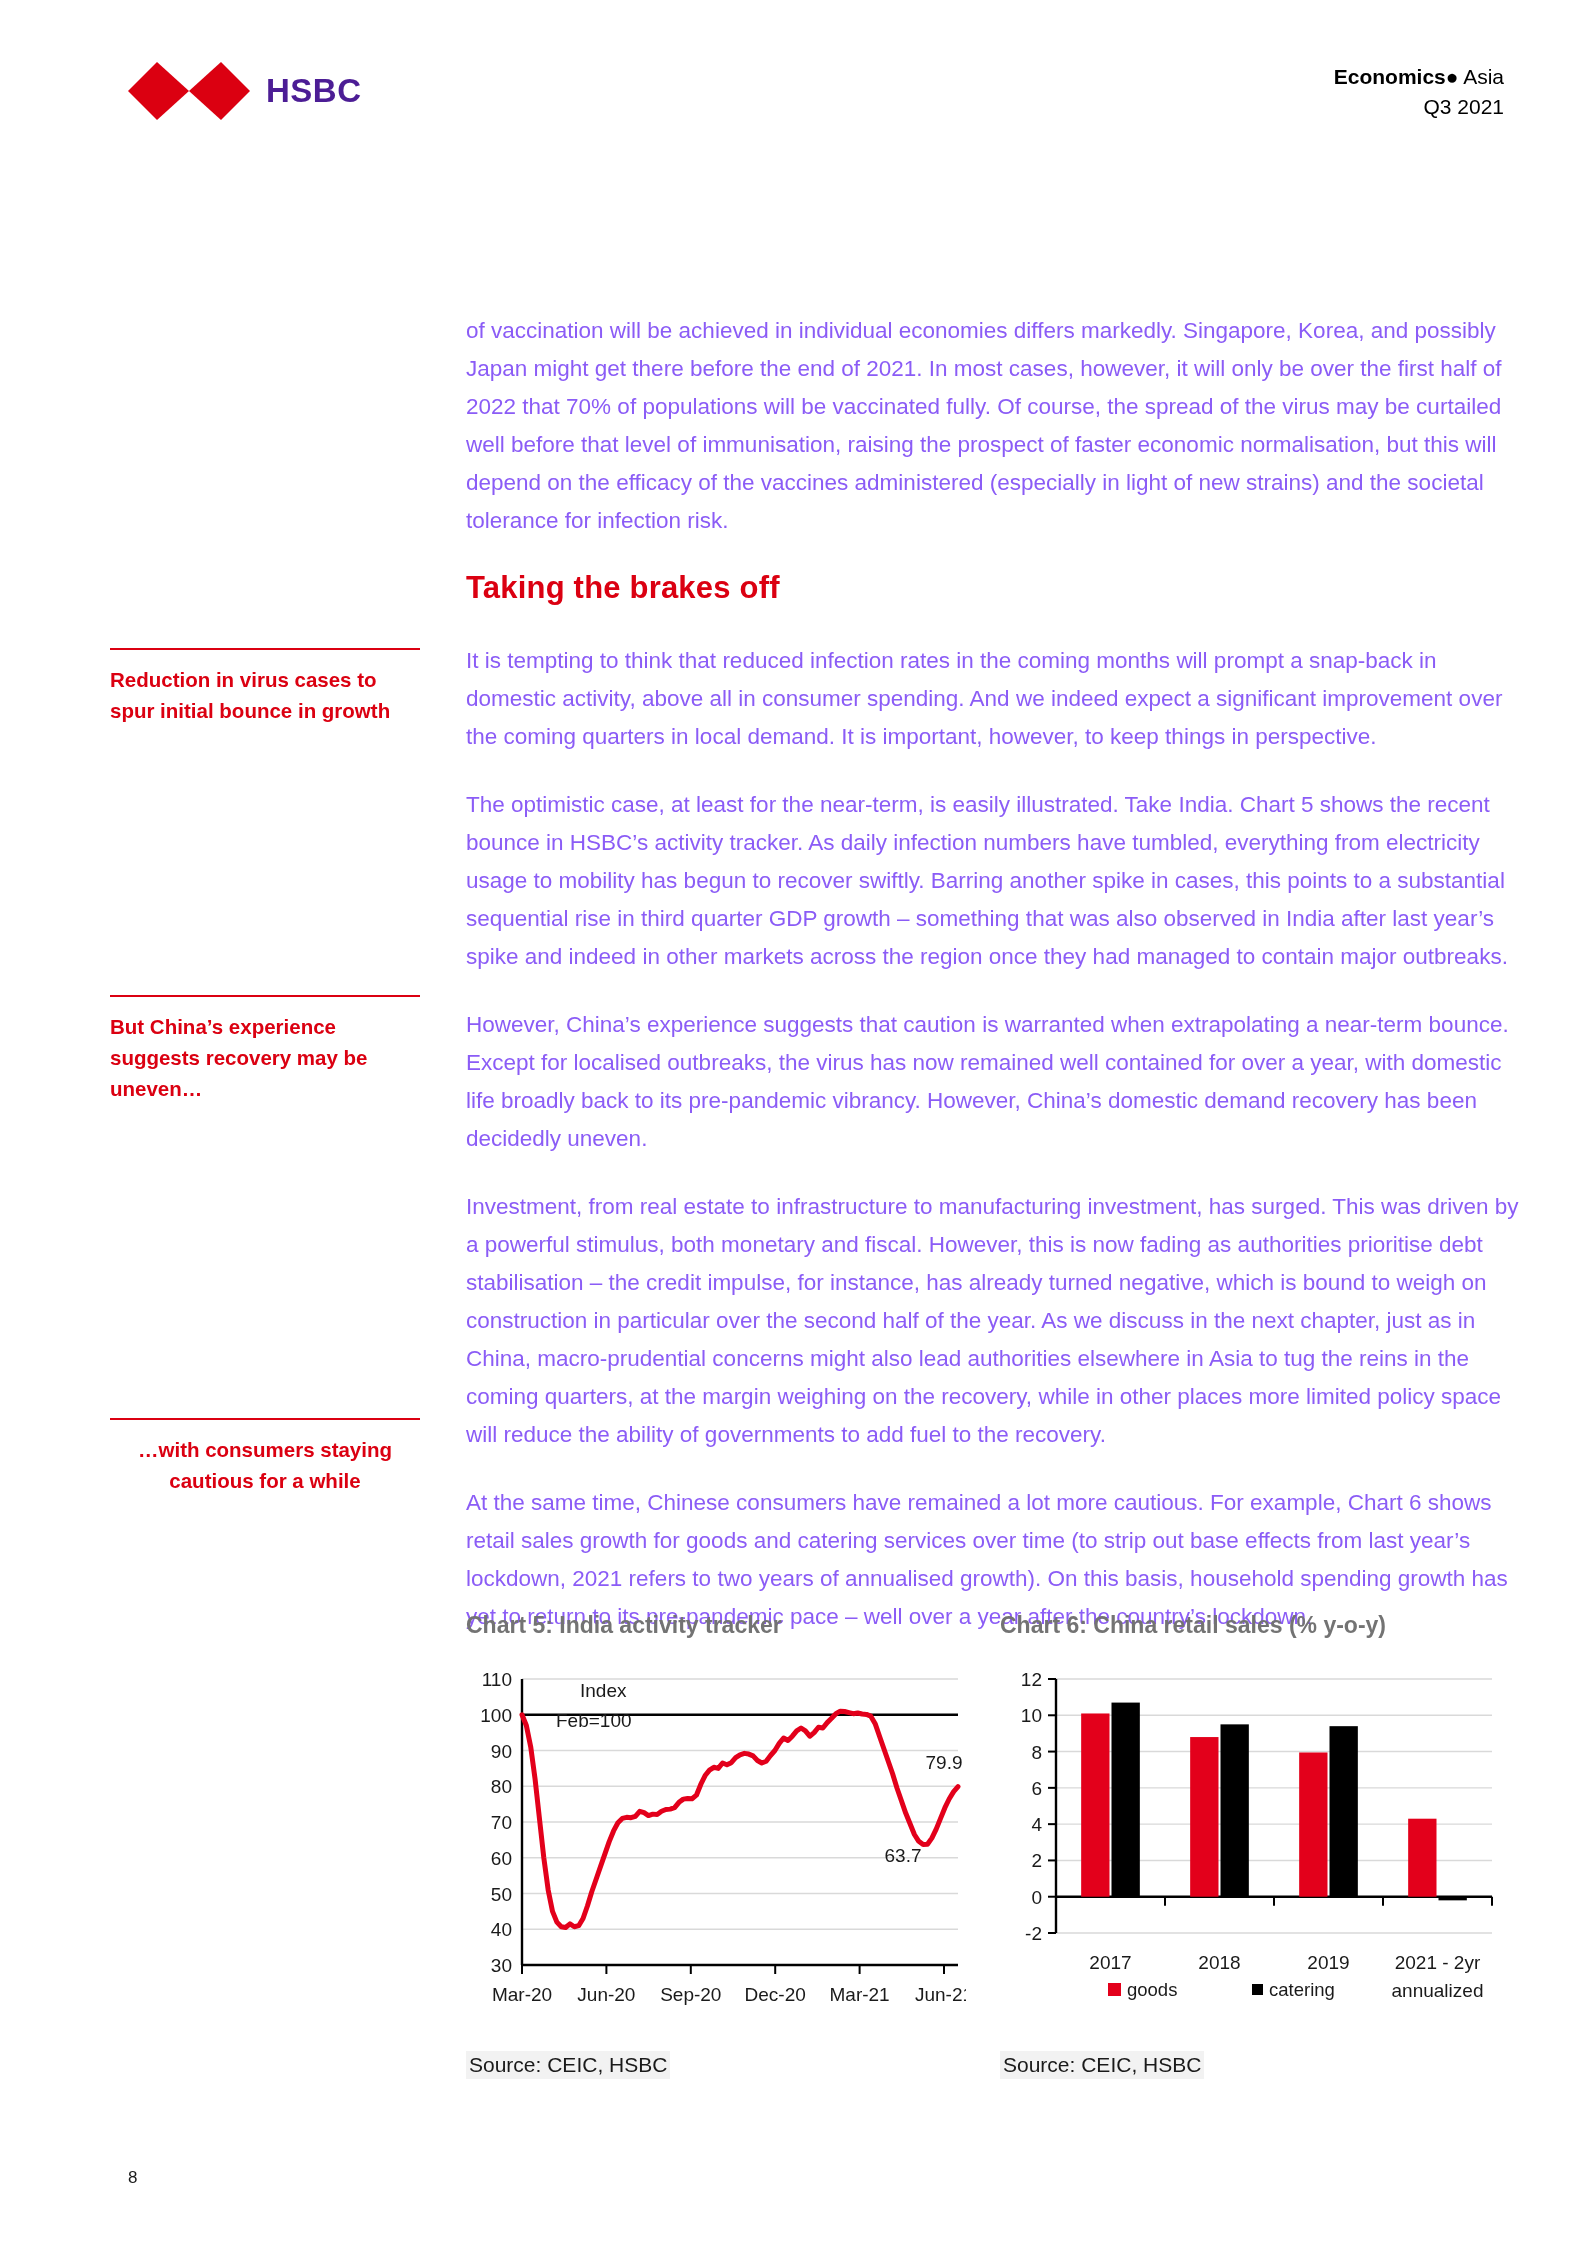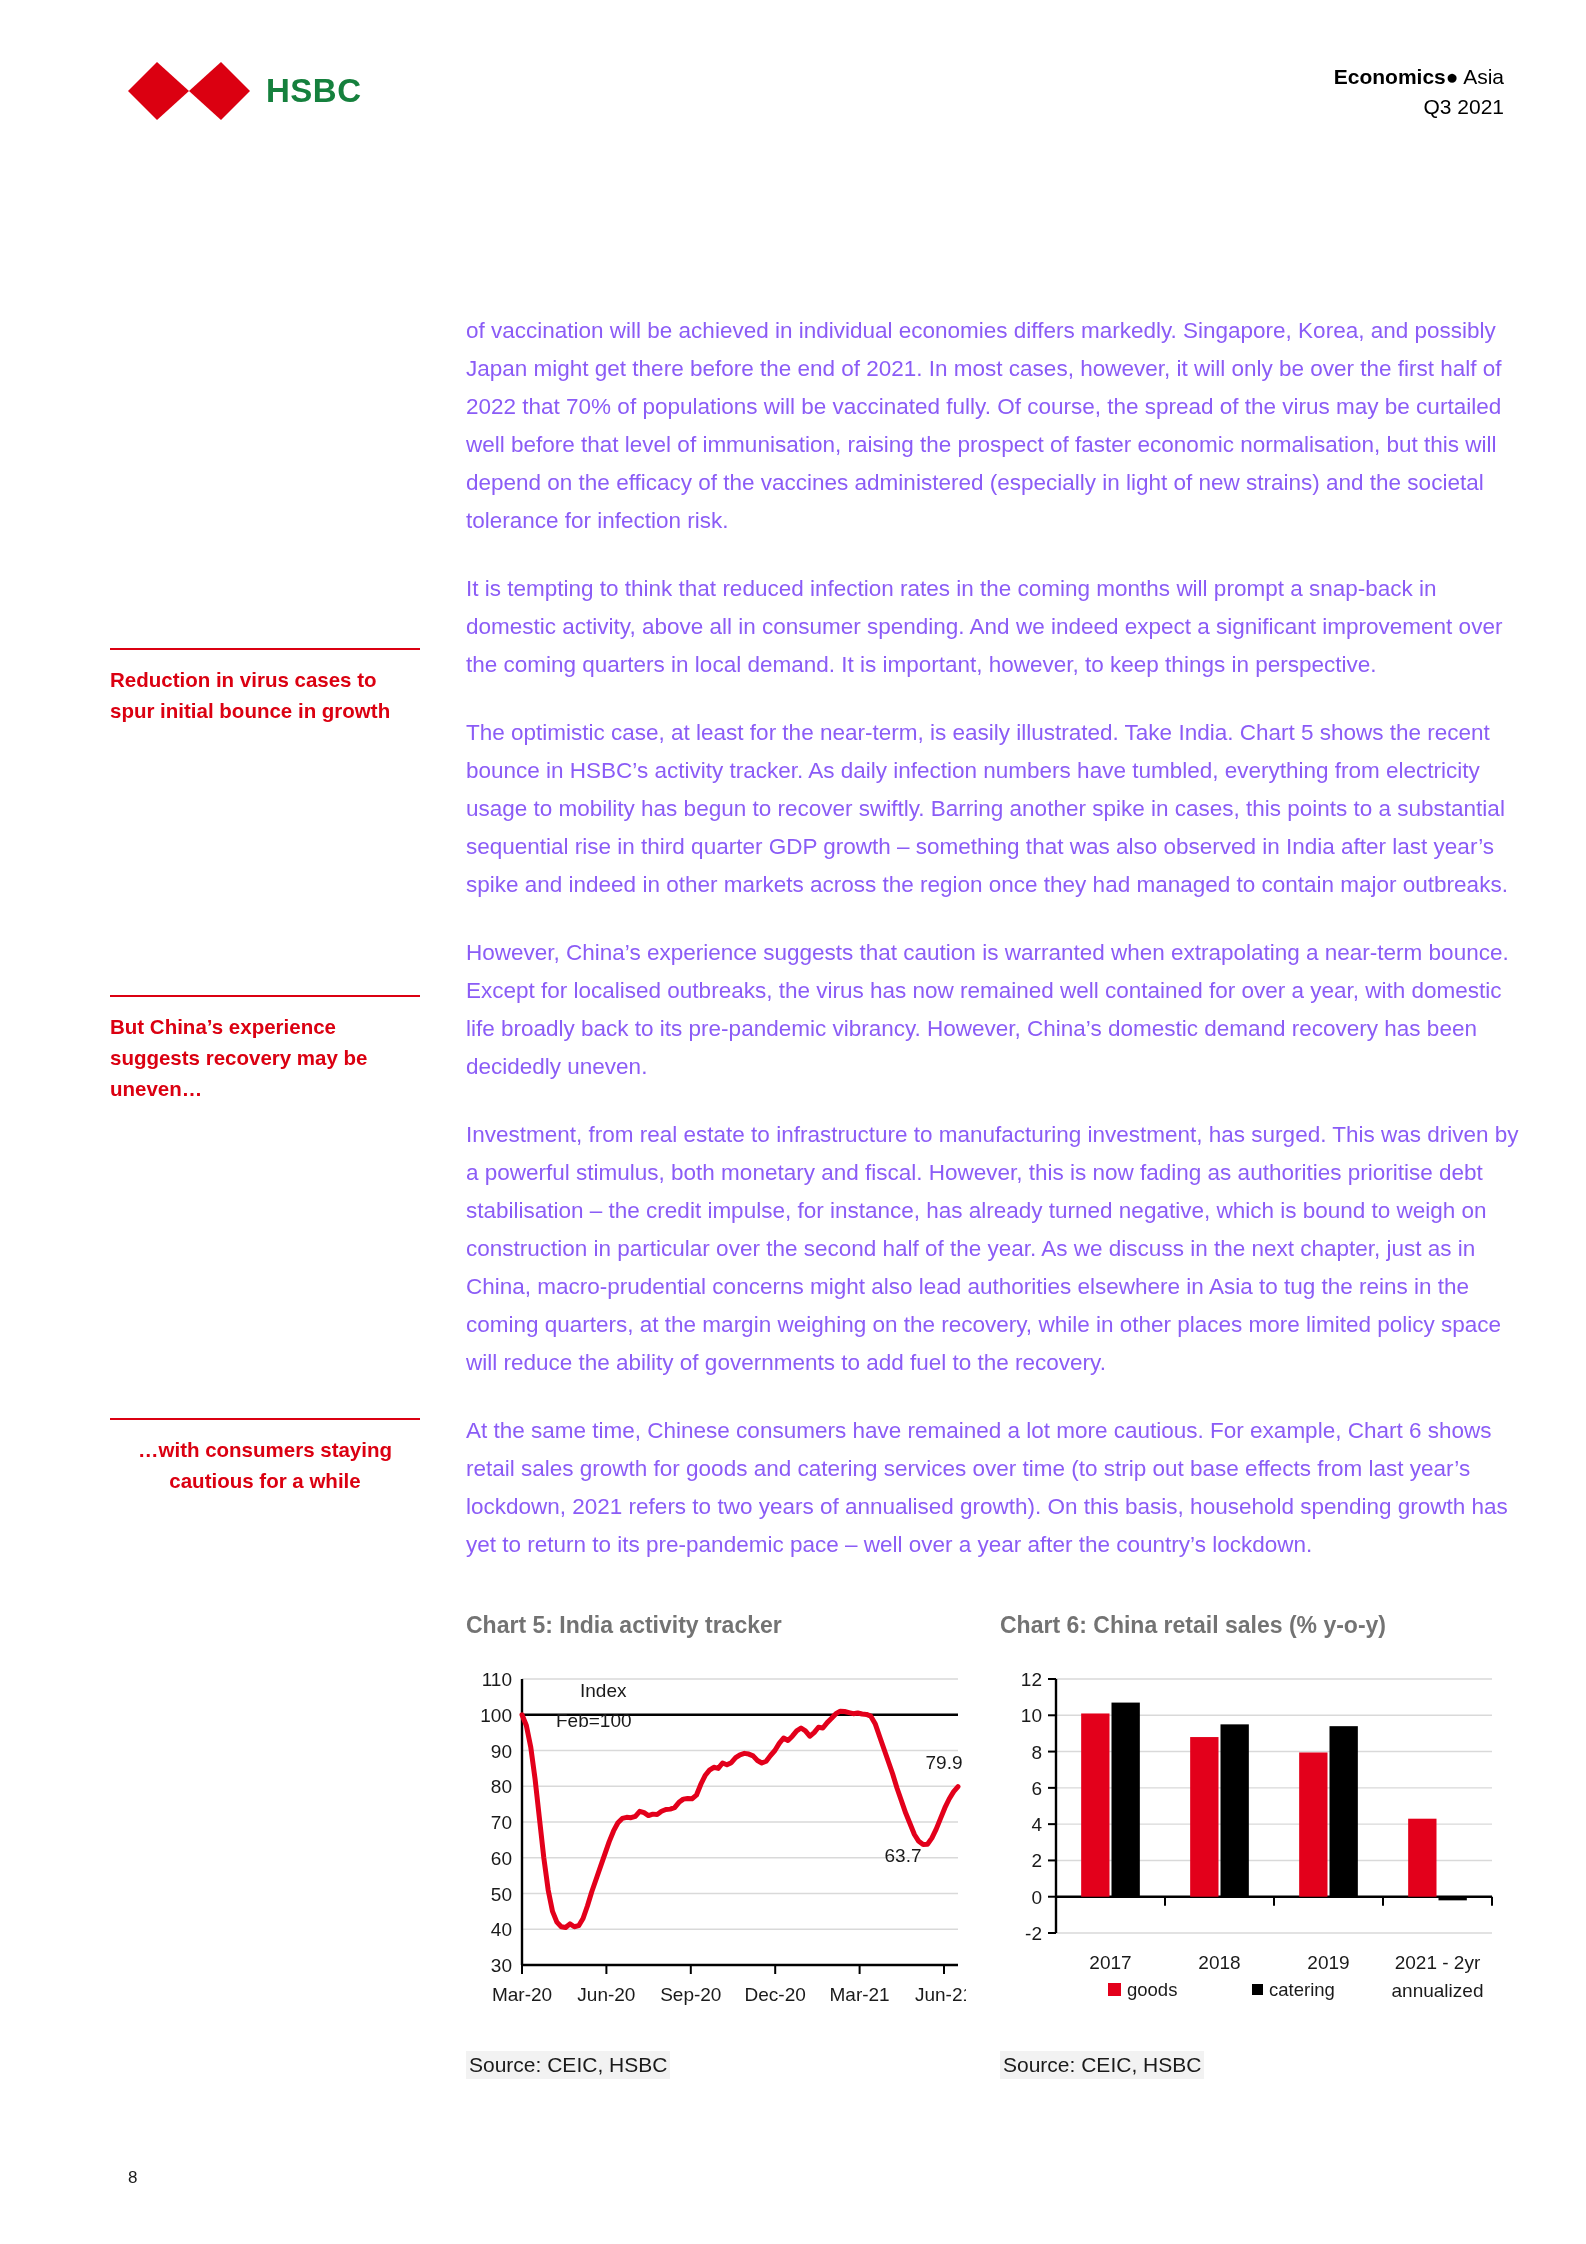--- a/index.html
+++ b/index.html
@@ -10,21 +10,21 @@
     font-family:"Liberation Sans", sans-serif;
     color:#000;
     position:relative;
     overflow:hidden;
   }
 
   
   #header { position:absolute; top:0; left:0; width:1586px; height:150px; }
   #logo-wrap { position:absolute; left:128px; top:62px; display:flex; align-items:center; }
   .hsbc-mark { width:122px; height:58px; position:relative; }
-  .hsbc-text { font-size:33px; font-weight:bold; letter-spacing:0.5px; margin-left:16px; color:#15803d; }
+  .hsbc-text { font-size:33px; font-weight:bold; letter-spacing:0.5px; margin-left:16px; color:#4c1d95; }
   #header-right { position:absolute; right:82px; top:62px; text-align:right; line-height:1.45; }
   .hdr-line1 { font-size:21px; }
   .hdr-line1 b { font-weight:bold;text-align:right; }
   .hdr-line2 { font-size:21px; }
 
   #maincol {
     position:absolute; left:466px; top:312px; width:1054px;
   }
   p.body {
     font-size:22.5px;
@@ -94,20 +94,21 @@
     <div class="hdr-line2">Q3 2021</div>
   </div>
 </div>
 
 <div class="note" style="top:648px;">Reduction in virus cases to spur initial bounce in growth</div>
 <div class="note" style="top:995px;">But China’s experience suggests recovery may be uneven…</div>
 <div class="note" style="top:1418px;text-align:center;">…with consumers staying cautious for a while</div>
 
 <div id="maincol">
   <p class="body">of vaccination will be achieved in individual economies differs markedly. Singapore, Korea, and possibly Japan might get there before the end of 2021. In most cases, however, it will only be over the first half of 2022 that 70% of populations will be vaccinated fully. Of course, the spread of the virus may be curtailed well before that level of immunisation, raising the prospect of faster economic normalisation, but this will depend on the efficacy of the vaccines administered (especially in light of new strains) and the societal tolerance for infection risk.</p>
+  <h2 class="section">Taking the brakes off</h2>
   <p class="body">It is tempting to think that reduced infection rates in the coming months will prompt a snap-back in domestic activity, above all in consumer spending. And we indeed expect a significant improvement over the coming quarters in local demand. It is important, however, to keep things in perspective.</p>
   <p class="body">The optimistic case, at least for the near-term, is easily illustrated. Take India. Chart 5 shows the recent bounce in HSBC’s activity tracker. As daily infection numbers have tumbled, everything from electricity usage to mobility has begun to recover swiftly. Barring another spike in cases, this points to a substantial sequential rise in third quarter GDP growth – something that was also observed in India after last year’s spike and indeed in other markets across the region once they had managed to contain major outbreaks.</p>
   <p class="body">However, China’s experience suggests that caution is warranted when extrapolating a near-term bounce. Except for localised outbreaks, the virus has now remained well contained for over a year, with domestic life broadly back to its pre-pandemic vibrancy. However, China’s domestic demand recovery has been decidedly uneven.</p>
   <p class="body">Investment, from real estate to infrastructure to manufacturing investment, has surged. This was driven by a powerful stimulus, both monetary and fiscal. However, this is now fading as authorities prioritise debt stabilisation – the credit impulse, for instance, has already turned negative, which is bound to weigh on construction in particular over the second half of the year. As we discuss in the next chapter, just as in China, macro-prudential concerns might also lead authorities elsewhere in Asia to tug the reins in the coming quarters, at the margin weighing on the recovery, while in other places more limited policy space will reduce the ability of governments to add fuel to the recovery.</p>
   <p class="body">At the same time, Chinese consumers have remained a lot more cautious. For example, Chart 6 shows retail sales growth for goods and catering services over time (to strip out base effects from last year’s lockdown, 2021 refers to two years of annualised growth). On this basis, household spending growth has yet to return to its pre-pandemic pace – well over a year after the country’s lockdown.</p>
 </div>
 
 <div id="charts">
 
   <div class="chart-block" style="left:466px; top:0px; width:500px;">

